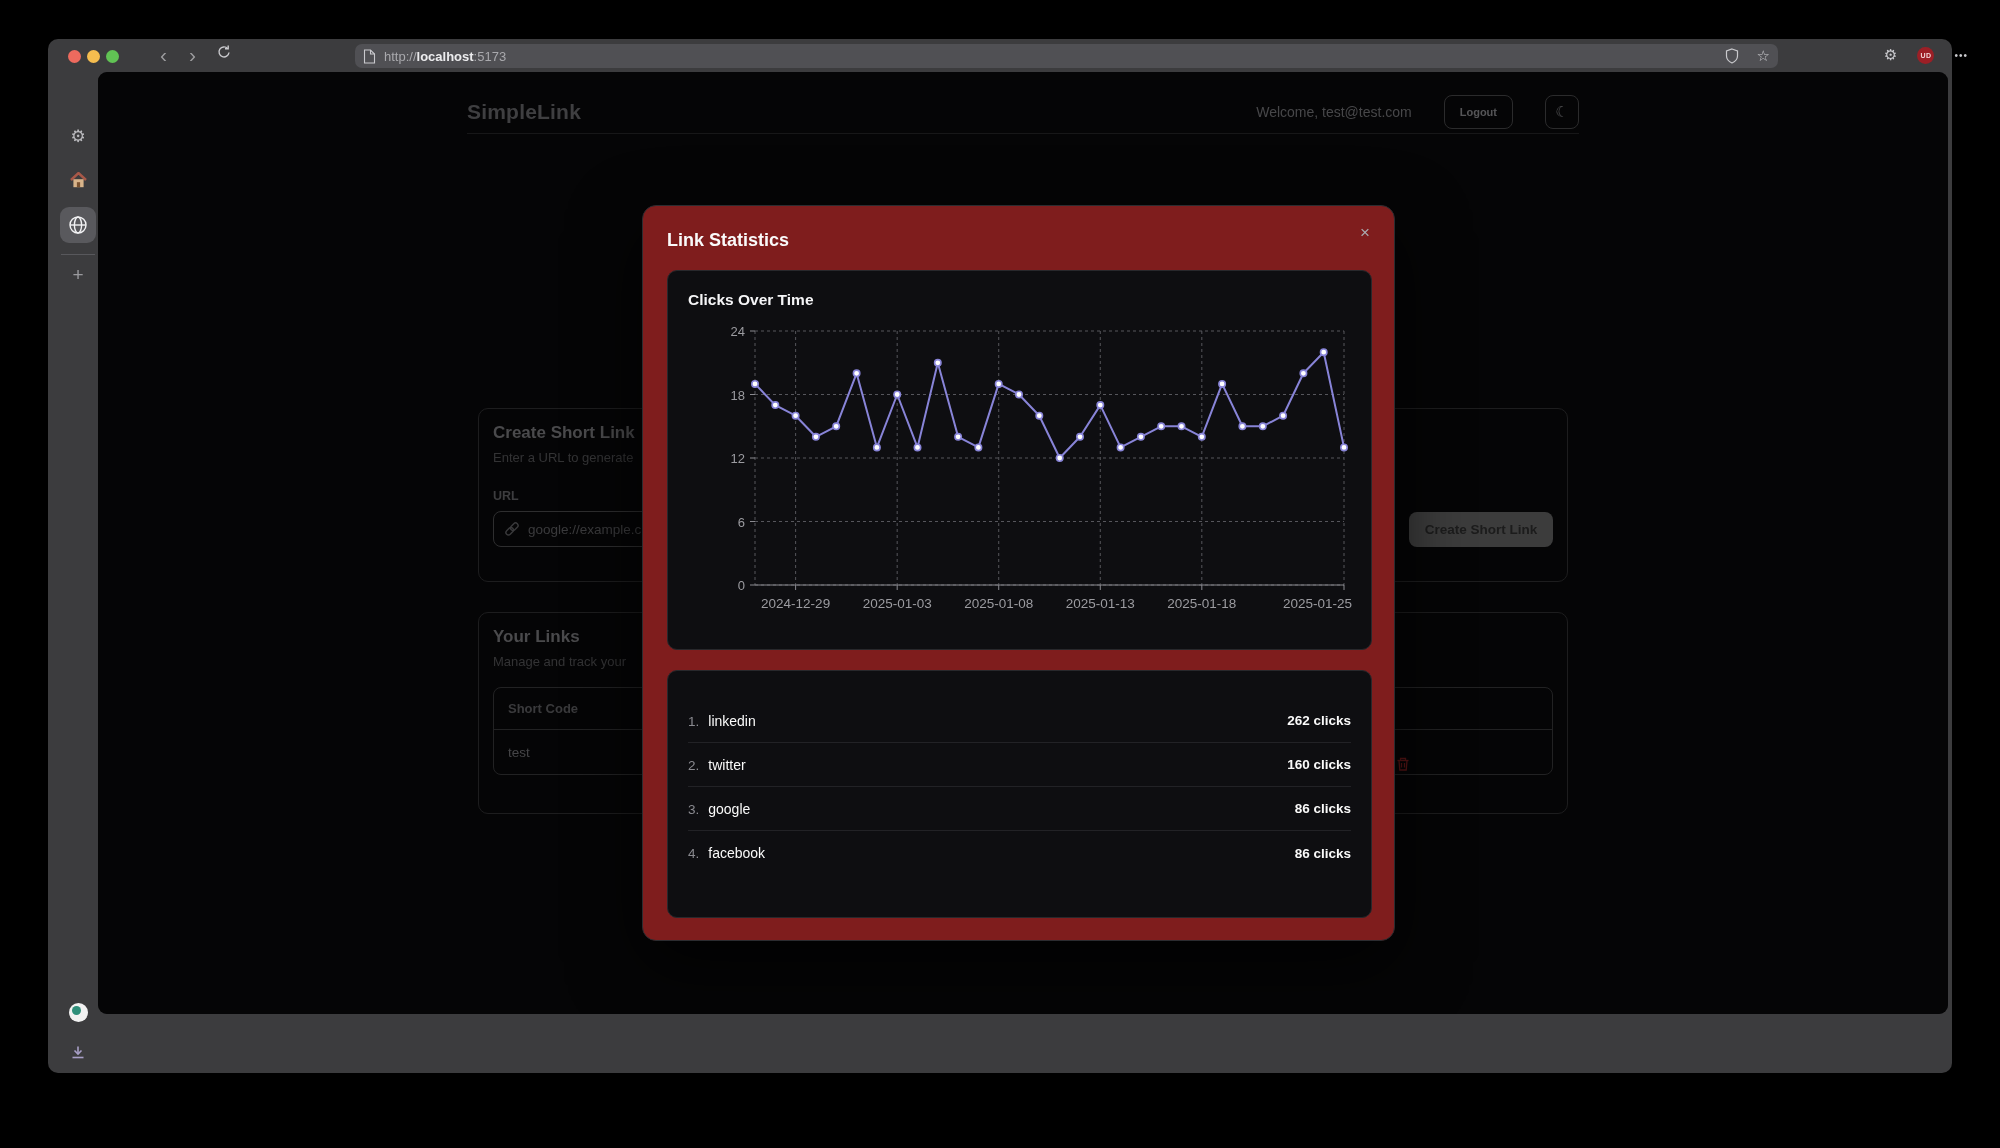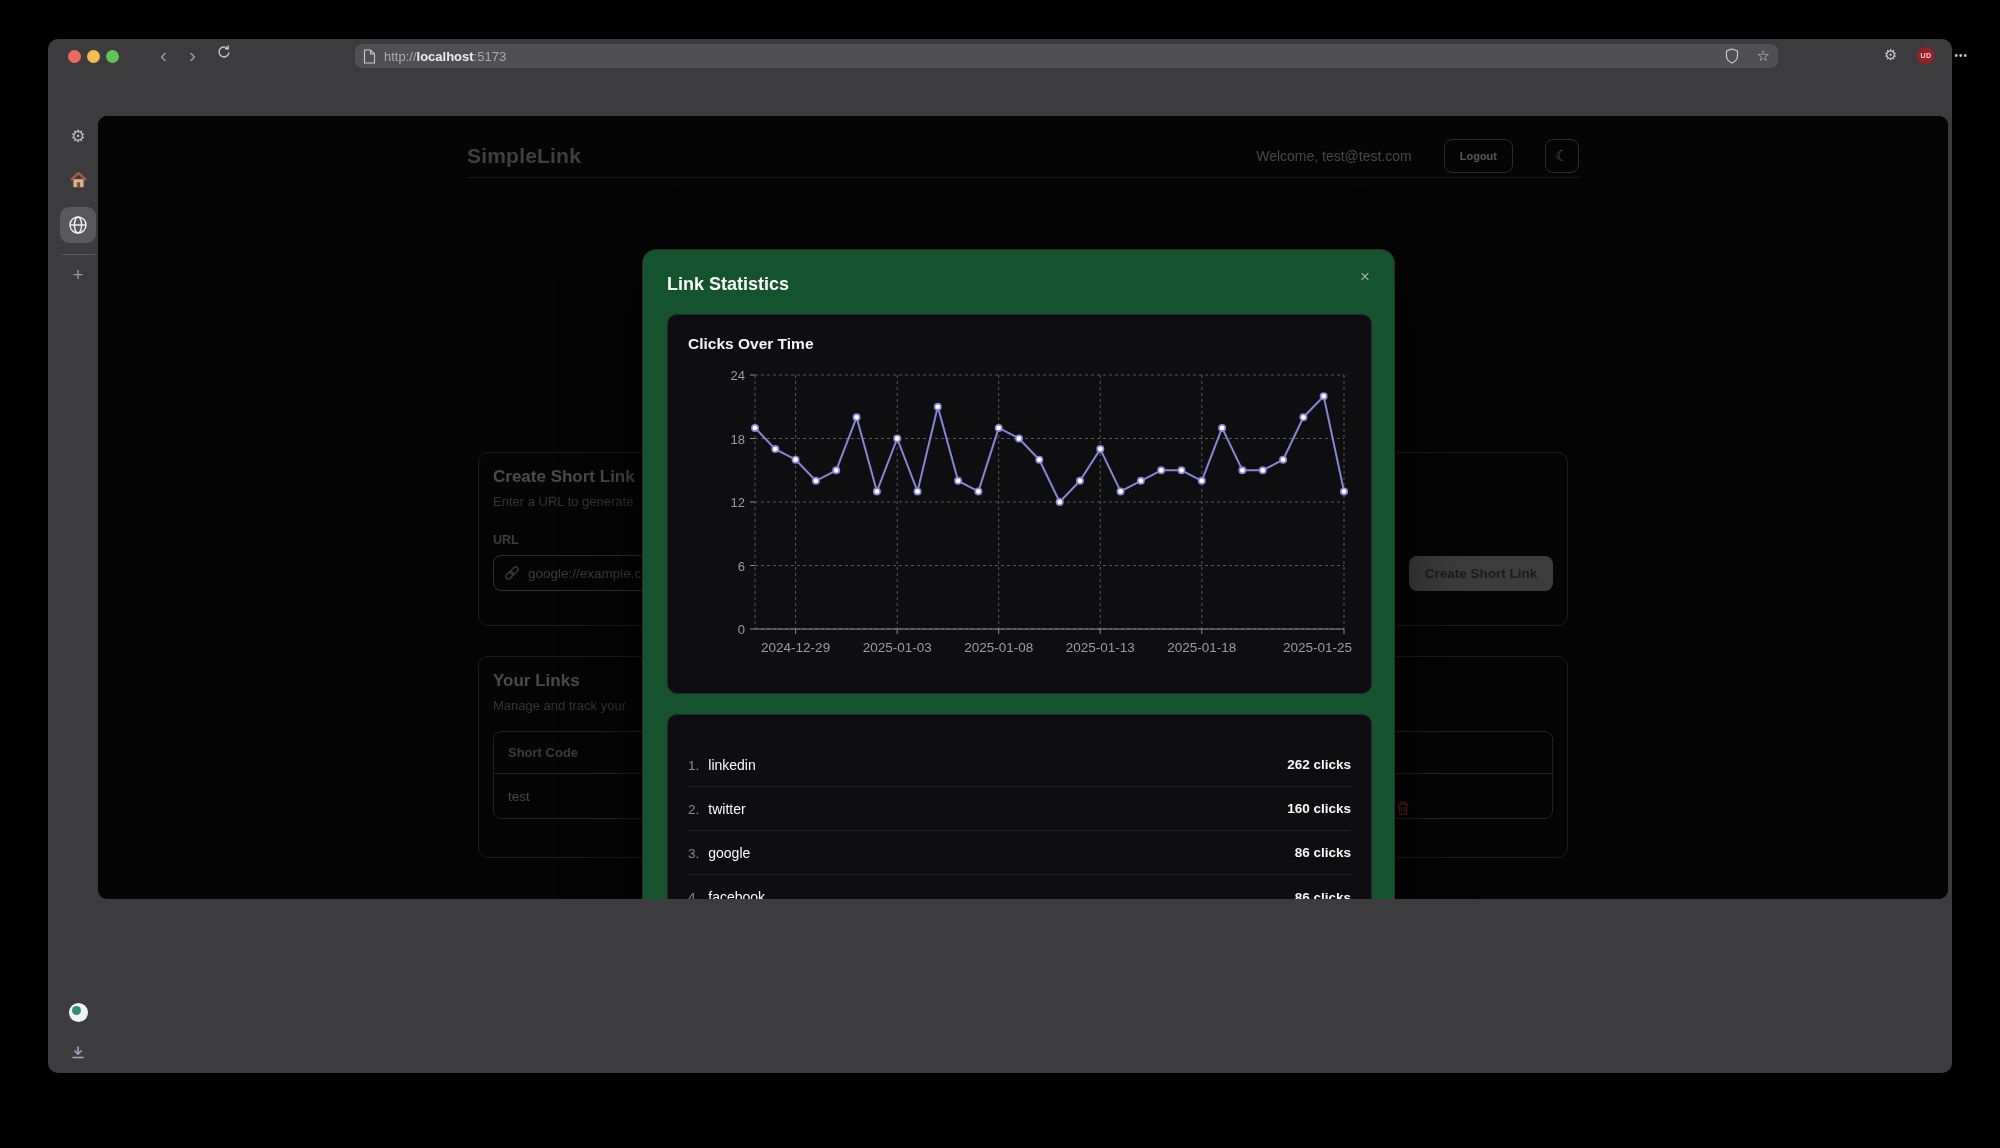--- a/index.html
+++ b/index.html
@@ -34,22 +34,22 @@
   .tab-home { left:18px; top:129px; width:24px; height:24px; }
   .tab-active { left:12px; top:168px; width:36px; height:36px; background:#59595d; border-radius:9px; }
   .side-divider { position:absolute; left:13px; top:215px; width:34px; height:1px; background:#58585c; }
   .tab-plus { left:18px; top:224px; width:24px; height:24px; color:#9a9a9e; font-size:19px; font-weight:400; }
   .tab-eye { left:19px; top:962px; width:22px; height:22px; }
   .eyeball { position:relative; width:19px; height:19px; background:#f2f2f2; border-radius:50%; }
   .eyeball::after { content:""; position:absolute; left:3px; top:3px; width:9px; height:9px; border-radius:50%; background:#2f8f7a; }
   .tab-dl { left:19px; top:1003px; width:22px; height:22px; }
 
   
-  .content { position:absolute; left:50px; top:33px; width:1850px; height:783px;
-             background:#0a0a0c; border-radius:9px; overflow:hidden;margin-top:44px; }
+  .content { position:absolute; left:50px; top:33px; width:1850px; height:942px;
+             background:#0a0a0c; border-radius:9px; overflow:hidden; }
   .page { position:absolute; inset:0; }
   .container { position:relative; width:1090px; height:100%; margin:0 auto; }
   .app-header { position:absolute; left:-11px; right:-11px; top:18px; height:44px;
                 display:flex; align-items:center; justify-content:space-between;
                 border-bottom:1px solid #2e2e30; }
   .brand { font-size:21px; font-weight:700; color:#7e7e82; letter-spacing:.2px; }
   .header-right { display:flex; align-items:center; gap:32px; }
   .welcome { font-size:14px; color:#8e8e92; }
   .logout-btn { height:34px; padding:0 15px; border:1px solid #565658; border-radius:8px;
                 color:#ababaf; font-size:11px; font-weight:600; display:flex; align-items:center; background:transparent; }
@@ -71,21 +71,21 @@
   .bgtable { margin-top:18px; border:1px solid #444446; border-radius:8px; overflow:hidden; }
   .bgtable .th { height:42px; display:flex; align-items:center; padding:0 14px; font-size:13px; font-weight:600; color:#747478;
                  border-bottom:1px solid #444446; }
   .bgtable .td { height:44px; display:flex; align-items:center; padding:0 14px; font-size:13.5px; color:#8a8a8e; }
   .row-trash { position:absolute; left:916px; top:143px; width:16px; height:16px; }
 
   .overlay { position:absolute; inset:0; background:rgba(0,0,0,0.5); }
 
   
   .modal { position:absolute; left:544px; top:133px; width:753px; height:736px;
-           background:#14532d; border:1px solid #2c2c30; border-radius:14px; padding:24px;
+           background:#7f1d1d; border:1px solid #2c2c30; border-radius:14px; padding:24px;
            box-shadow:0 24px 70px rgba(0,0,0,.75); }
   .modal-title { font-size:18px; font-weight:700; color:#fafafa; }
   .modal-close { position:absolute; top:14px; right:16px; width:26px; height:26px; border:none; background:transparent;
                  color:#a9a9ad; font-size:17px; line-height:26px; text-align:center; cursor:default; }
   .mcard { position:absolute; left:24px; width:705px; background:#0e0e11; border:1px solid #28282c; border-radius:10px; }
   .chart-card { top:64px; height:380px; padding:20px; }
   .sources-card { top:464px; height:248px; padding:18px 20px; }
   .mcard h3 { font-size:15.5px; font-weight:700; color:#f5f5f7; }
   .chart-wrap { margin-top:8px; }
   .chart-wrap svg { overflow:visible; display:block; }

